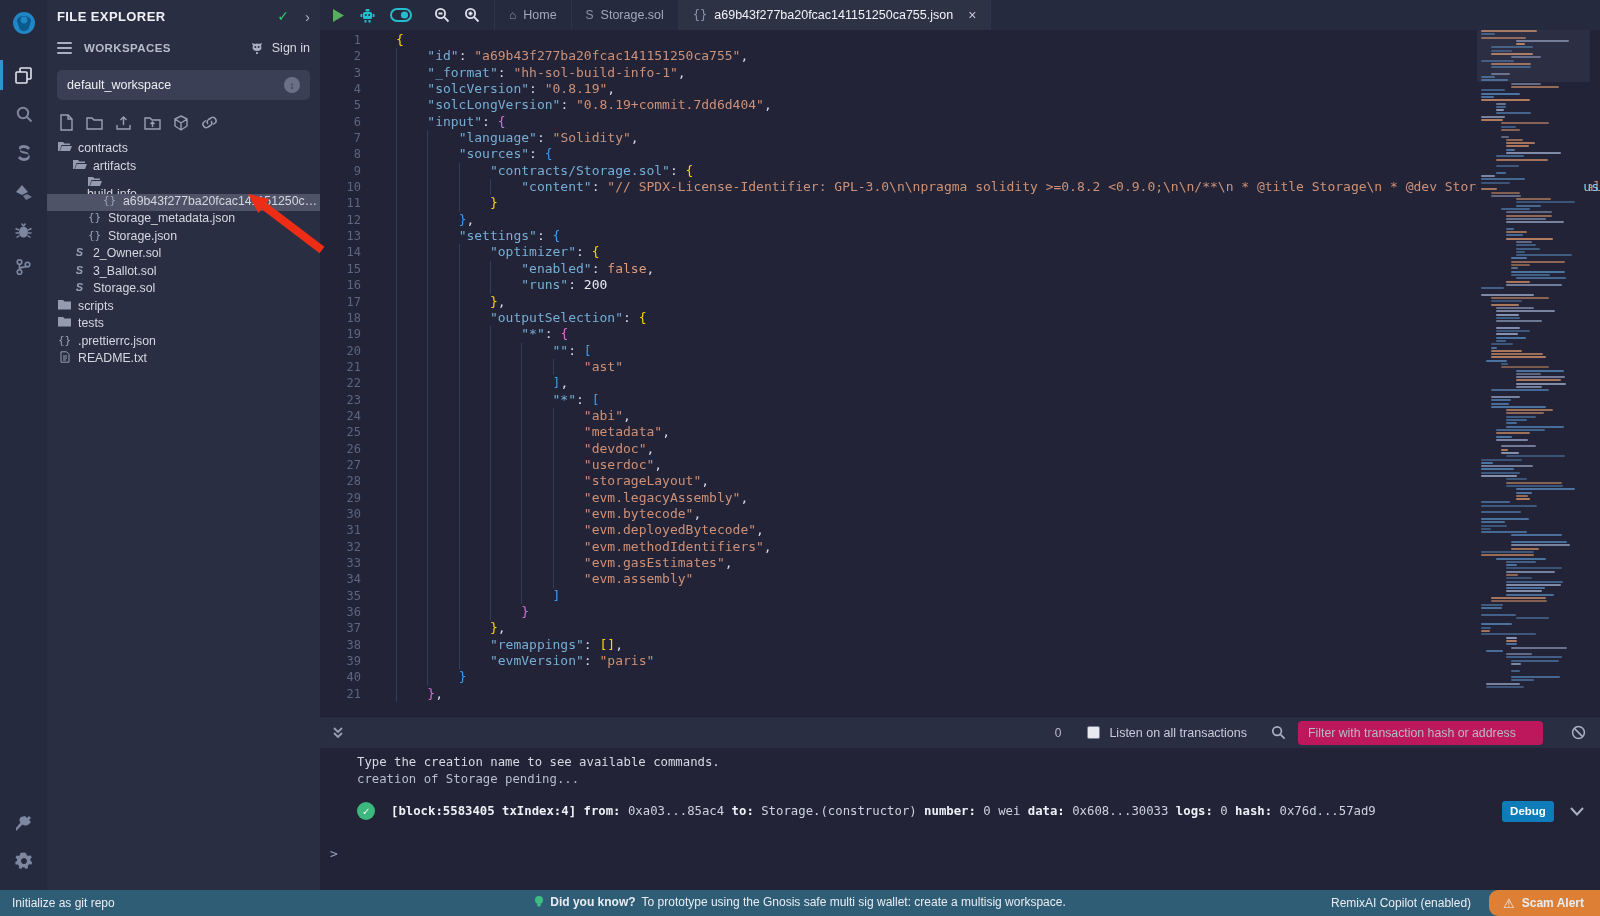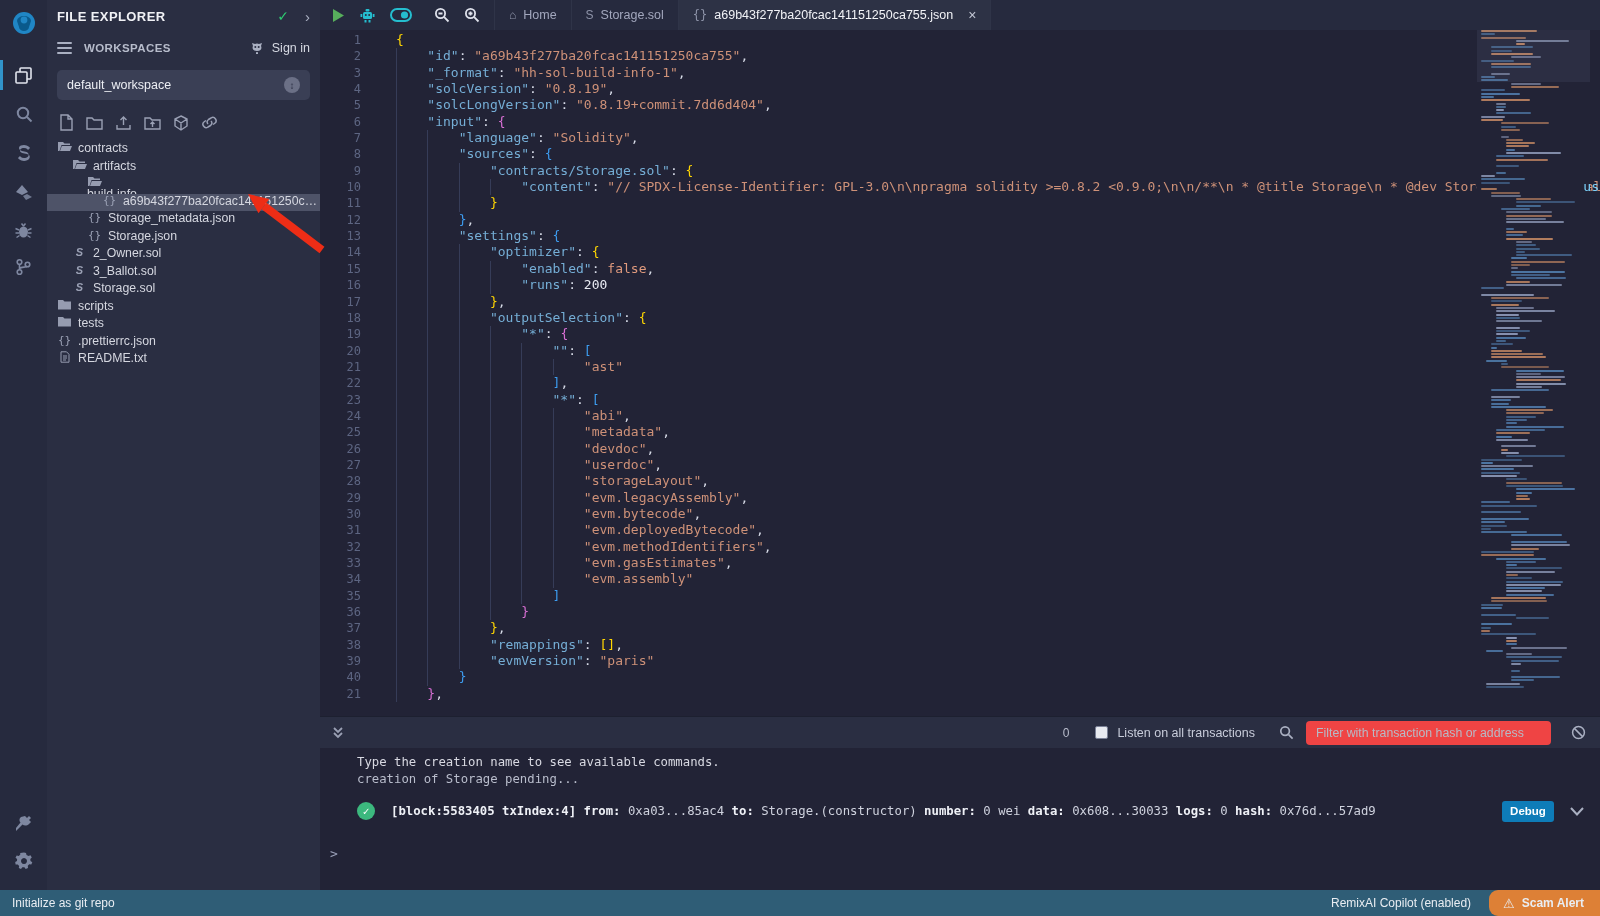--- a/index.html
+++ b/index.html
@@ -86,22 +86,22 @@
   
   #term-header { position:absolute; left:0; top:716px; width:1280px; height:32px;
     background:#2a2e42; border-top:1px solid #1d2030; display:flex; align-items:center; }
   #term-collapse { margin-left:12px; color:#9aa0b4; cursor:pointer; display:flex; }
   #term-spacer { flex:1; }
   #tx-count { color:#b9bdcc; font-size:12px; margin-right:26px; }
   #listen-box { width:13px; height:13px; border:1px solid #7a8096; border-radius:2px;
     background:#e8eaf0; margin-right:9px; cursor:pointer; }
   #listen-label { color:#c8ccda; font-size:12.5px; margin-right:24px; }
   #term-search { color:#aab0c2; margin-right:12px; display:flex; cursor:pointer; }
-  #term-filter { width:245px; height:24px; background:#ef4444; border:none; border-radius:4px;
-    color:#e4e6ee; font-size:12.3px; padding:0 10px; outline:none; margin-right:20px; }
+  #term-filter { width:245px; height:24px; background:#be185d; border:none; border-radius:4px;
+    color:#e4e6ee; font-size:12.3px; padding:0 10px; outline:none; margin-right:28px; }
   #term-filter::placeholder { color:#b7bac6; }
   #term-clear { color:#aab0c2; margin-right:14px; display:flex; cursor:pointer; }
 
   #terminal { position:absolute; left:0; top:748px; width:1280px; height:142px;
     background:#222336; font-family:"DejaVu Sans Mono",monospace; font-size:12.3px; }
   .term-line { padding-left:37px; line-height:16.5px; color:#d8d9e2; white-space:pre; }
   .term-line.dim { color:#b9bdcc; }
   #tx-row { position:absolute; left:37px; top:50px; right:16px; height:26px;
     display:flex; align-items:center; }
   #tx-check { width:18px; height:18px; border-radius:50%; background:#3cb87e; color:#fff;
@@ -664,20 +664,28 @@
             <path d="M1 1 L7 7.5 L13 1"></path>
           </svg>
       </span>
     </div>
     <span id="prompt" class="mono">&gt;</span>
   </div>
 </div>
 
 <div id="status-bar">
   <span id="sb-left">Initialize as git repo</span>
+  <span id="sb-center"><span class="inner">
+    <svg width="10" height="14" viewBox="0 0 10 14">
+      <circle cx="5" cy="5" r="4" fill="#3dbd82"></circle>
+          <rect x="3.2" y="8.5" width="3.6" height="3" rx="1" fill="#3dbd82"></rect>
+    </svg>
+    <b>Did you know?</b>
+    <span>To prototype using the Gnosis safe multi sig wallet: create a multisig workspace.</span>
+  </span></span>
   <span id="sb-right">
     <span id="copilot">RemixAI Copilot (enabled)</span>
     <span id="scam-badge">
       <span class="warn">⚠</span>
       <span>Scam Alert</span>
     </span>
   </span>
 </div>
 
 </body></html>

